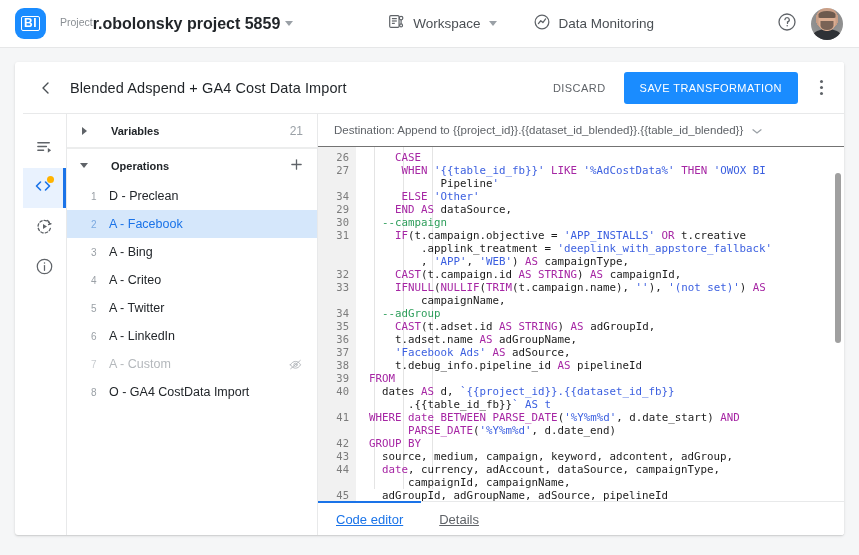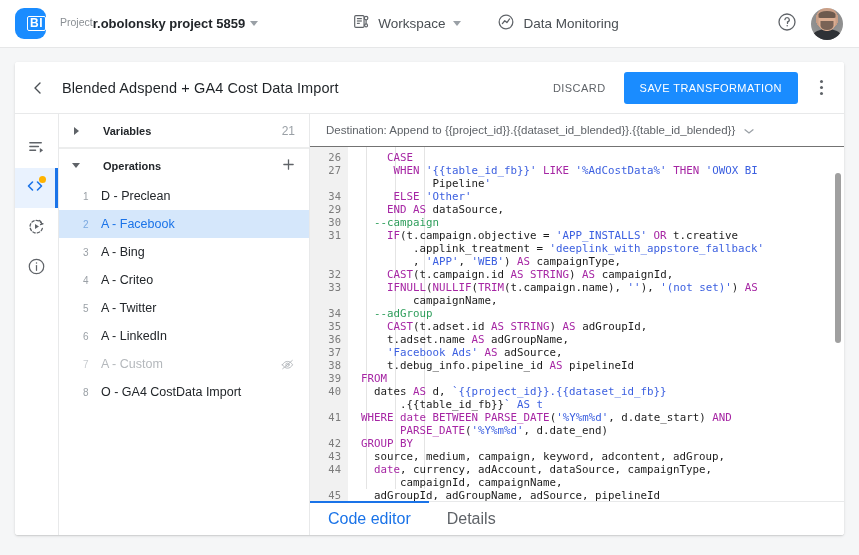--- a/index.html
+++ b/index.html
@@ -14,29 +14,29 @@
   
   #topbar {
     position: absolute; left: 0; top: 0; width: 859px; height: 48px;
     background: #ffffff;
     border-bottom: 1px solid #e6e7e8;
     display: flex; align-items: center;
   }
   #brand-logo {
     width: 31px; height: 31px; margin-left: 15px;
     border-radius: 9px; background: #1a8cff;
-    display: flex; align-items: center; justify-content: flex-end;
+    display: flex; align-items: center; justify-content: center;
     color: #fff; font-size: 14px; font-weight: bold; letter-spacing: .5px;
     flex: 0 0 auto;
   }
   #brand-logo span { border: 1.6px solid #fff; border-radius: 2px; padding: 0px 2px 1px 2px; line-height: 12px; font-size: 12px;}
   #project-block { margin-left: 14px; display: flex; flex-direction: row; justify-content: center; }
   #project-label { font-size: 10.5px; color: #8a8f94; line-height: 14px; }
   #project-name-row { display: flex; align-items: center; gap: 5px; cursor: pointer; }
-  #project-name { font-size: 13px; color: #22262a; font-weight: bold; line-height: 17px; }
+  #project-name { font-size: 16px; color: #22262a; font-weight: bold; line-height: 17px; }
   .caret-dn {
     width: 0; height: 0; border-left: 4px solid transparent;
     border-right: 4px solid transparent; border-top: 5px solid #9aa0a6;
   }
   #nav-center { display: flex; align-items: center; gap: 36px; margin-left: 95px; }
   .nav-item { display: flex; align-items: center; gap: 8px; cursor: pointer; }
   .nav-item .lbl { font-size: 13.5px; color: #4a4f54; }
   #topbar-right { margin-left: auto; display: flex; align-items: center; gap: 14px; margin-right: 16px; }
   #help-icon { cursor: pointer; }
   #avatar {
@@ -63,20 +63,21 @@
     position: absolute; left: 50%; bottom: -3px; transform: translateX(-50%);
     width: 28px; height: 14px; border-radius: 50% 50% 0 0; background: #2f3236;
   }
 
   
   #card {
     position: absolute; left: 15px; top: 62px; width: 829px; height: 473px;
     background: #ffffff; border-radius: 3px;
     box-shadow: 0 1px 3px rgba(0,0,0,.13), 0 1px 1px rgba(0,0,0,.07);
     overflow: hidden;
+    padding-left: 8px;
   }
   #card-header {
     height: 52px; display: flex; align-items: center;
     border-bottom: 1px solid #e8e9ea; background: #fff;
   }
   #back-chevron {
     width: 34px; display: flex; align-items: center; justify-content: center;
     margin-left: 6px; cursor: pointer;
   }
   #doc-title { font-size: 14.5px; color: #1f2327; margin-left: 7px; letter-spacing: .1px; }
@@ -178,22 +179,22 @@
   #code-scrollbar {
     position: absolute; right: 3px; top: 26px; width: 6px; height: 170px;
     background: #a0a0a0; border-radius: 3px; cursor: pointer; z-index: 4;
   }
 
   #tabs-bar {
     height: 34px; border-top: 1px solid #e8e9ea; display: flex; align-items: stretch;
     background: #fff; flex: 0 0 auto;
   }
   .etab {
-    display: flex; align-items: center; padding: 0 18px; font-size: 16px;
-    color: #5f6368; cursor: pointer; border-top: 2px solid transparent; margin-top: -1px;
+    display: flex; align-items: center; padding: 0 18px; font-size: 13px;
+    color: #5f6368; cursor: pointer; border-top: 2px solid transparent; margin-top: -1px; text-decoration: underline;
   }
   .etab.active { color: #1a73e8; border-top: 2px solid #1a73e8; }
 </style>
 </head>
 <body>
 
 <div id="topbar">
   <div id="brand-logo">
     <span>BI</span>
   </div>

